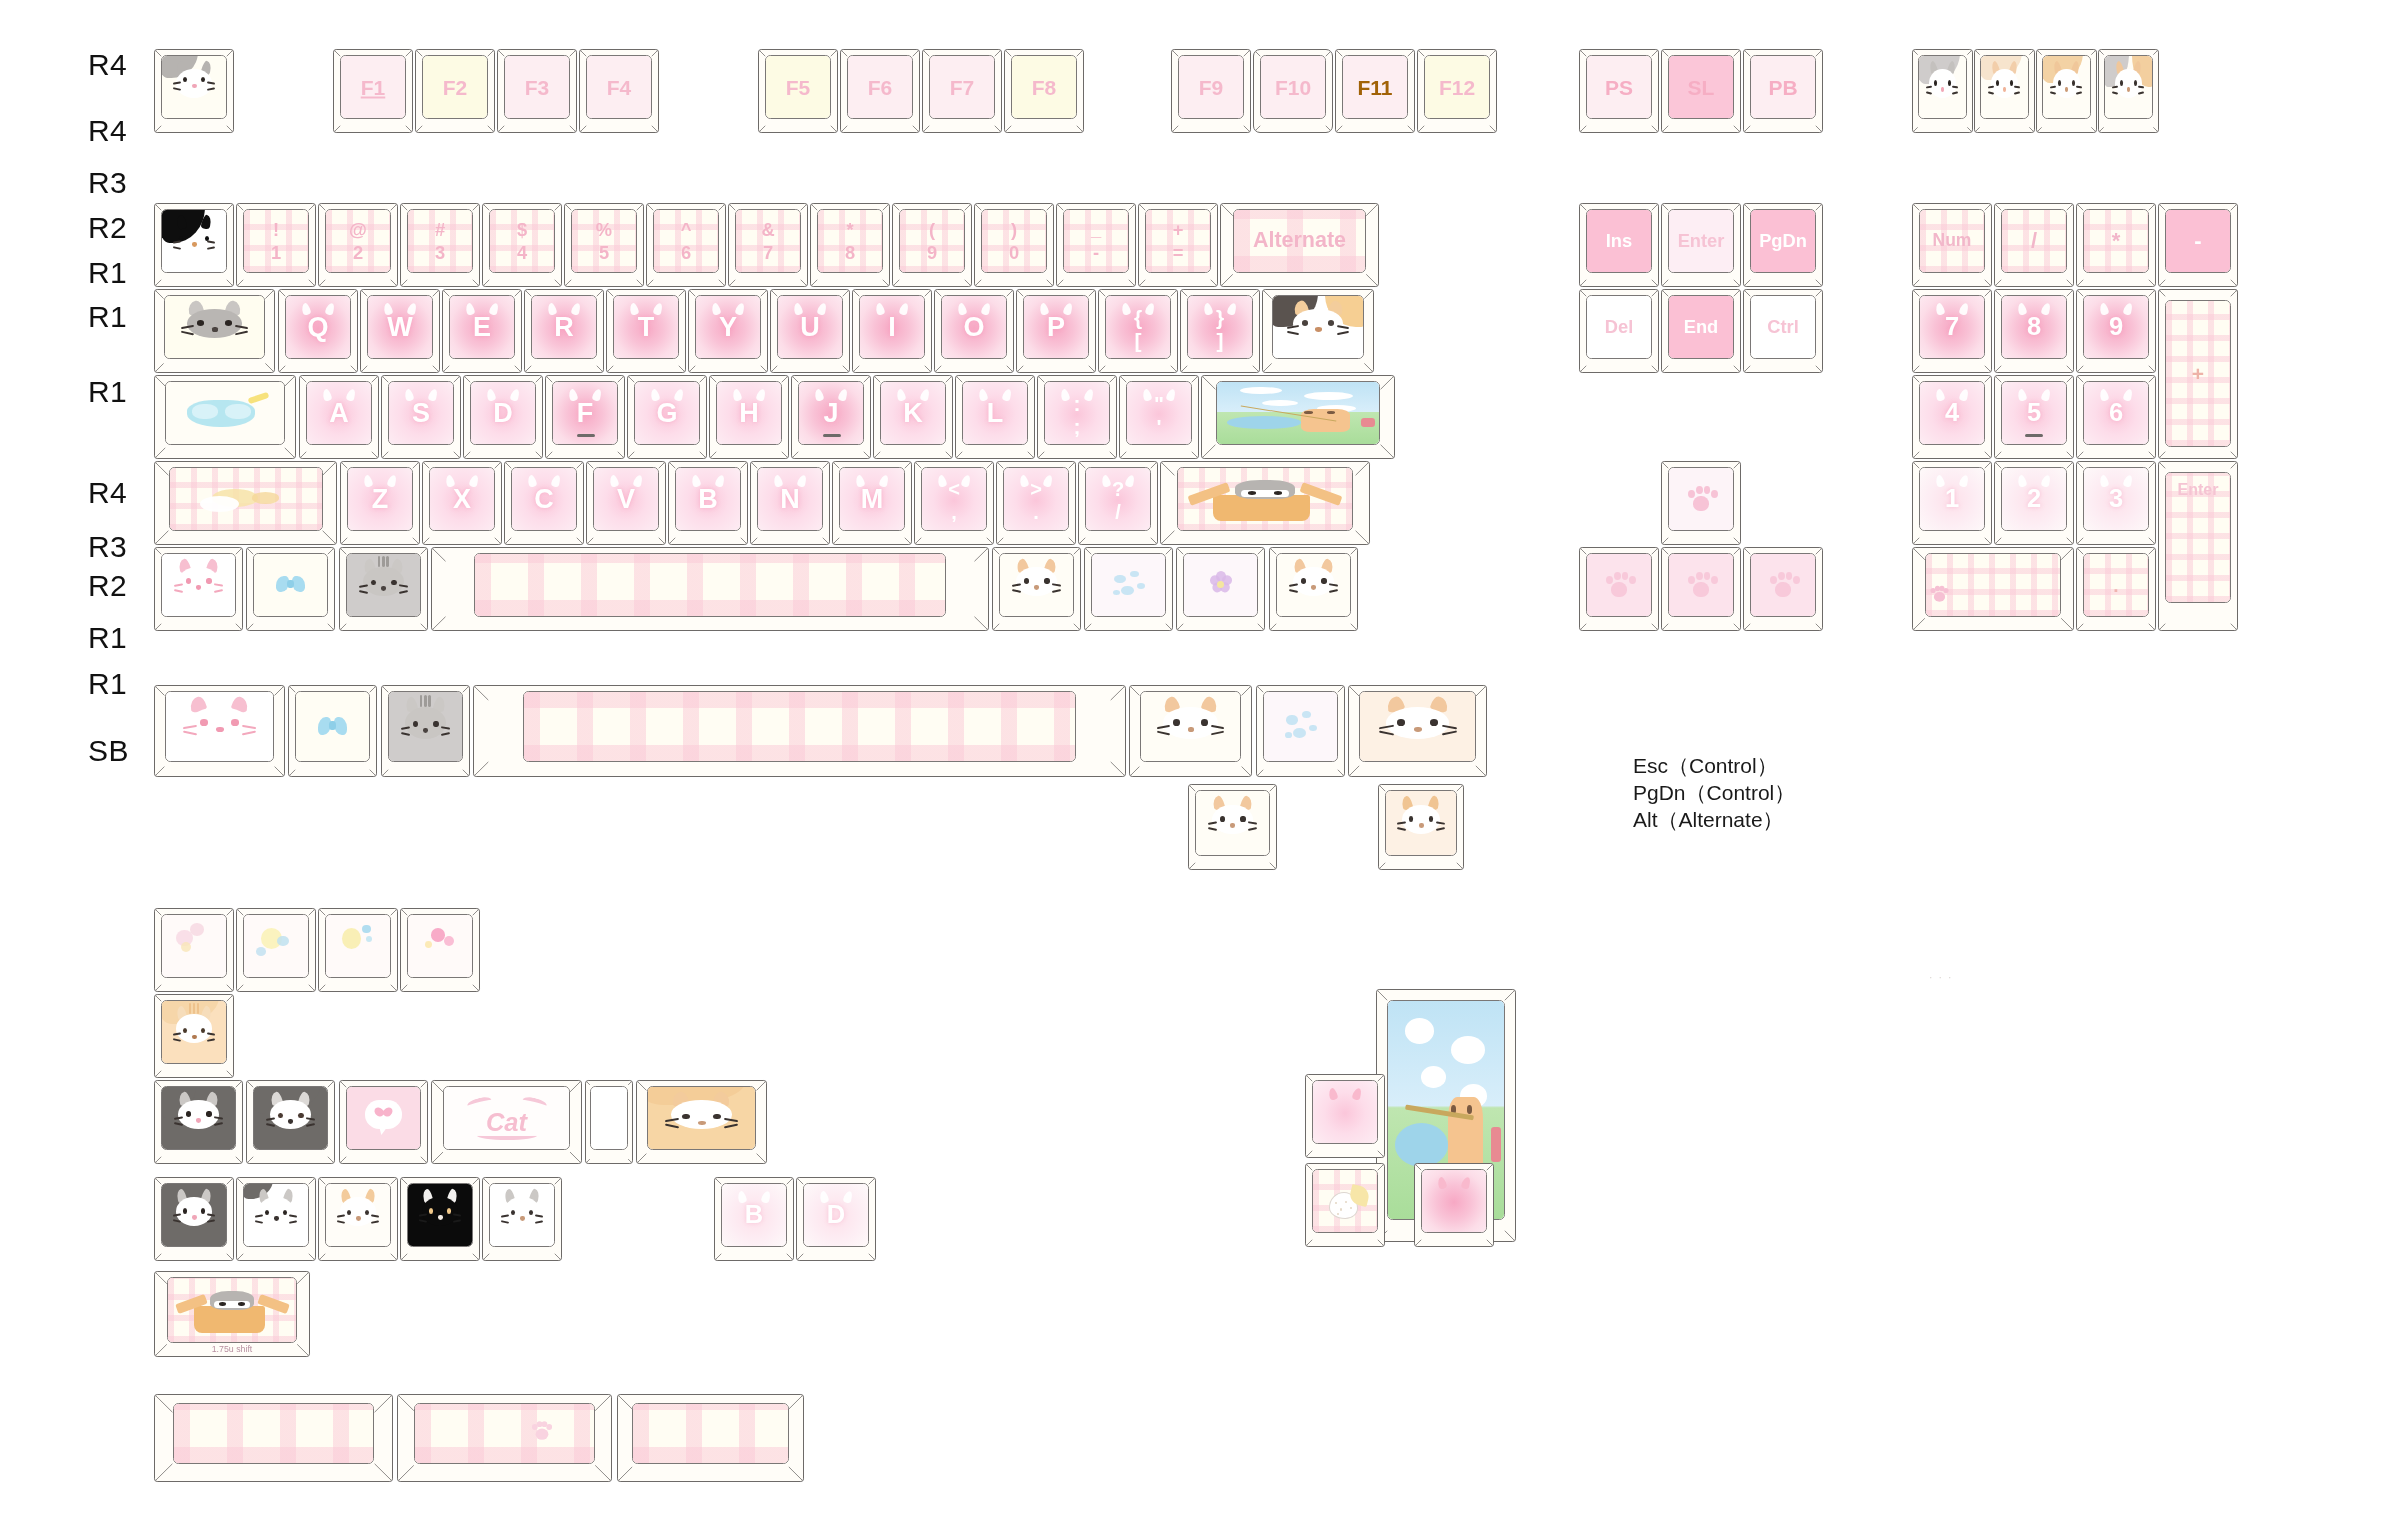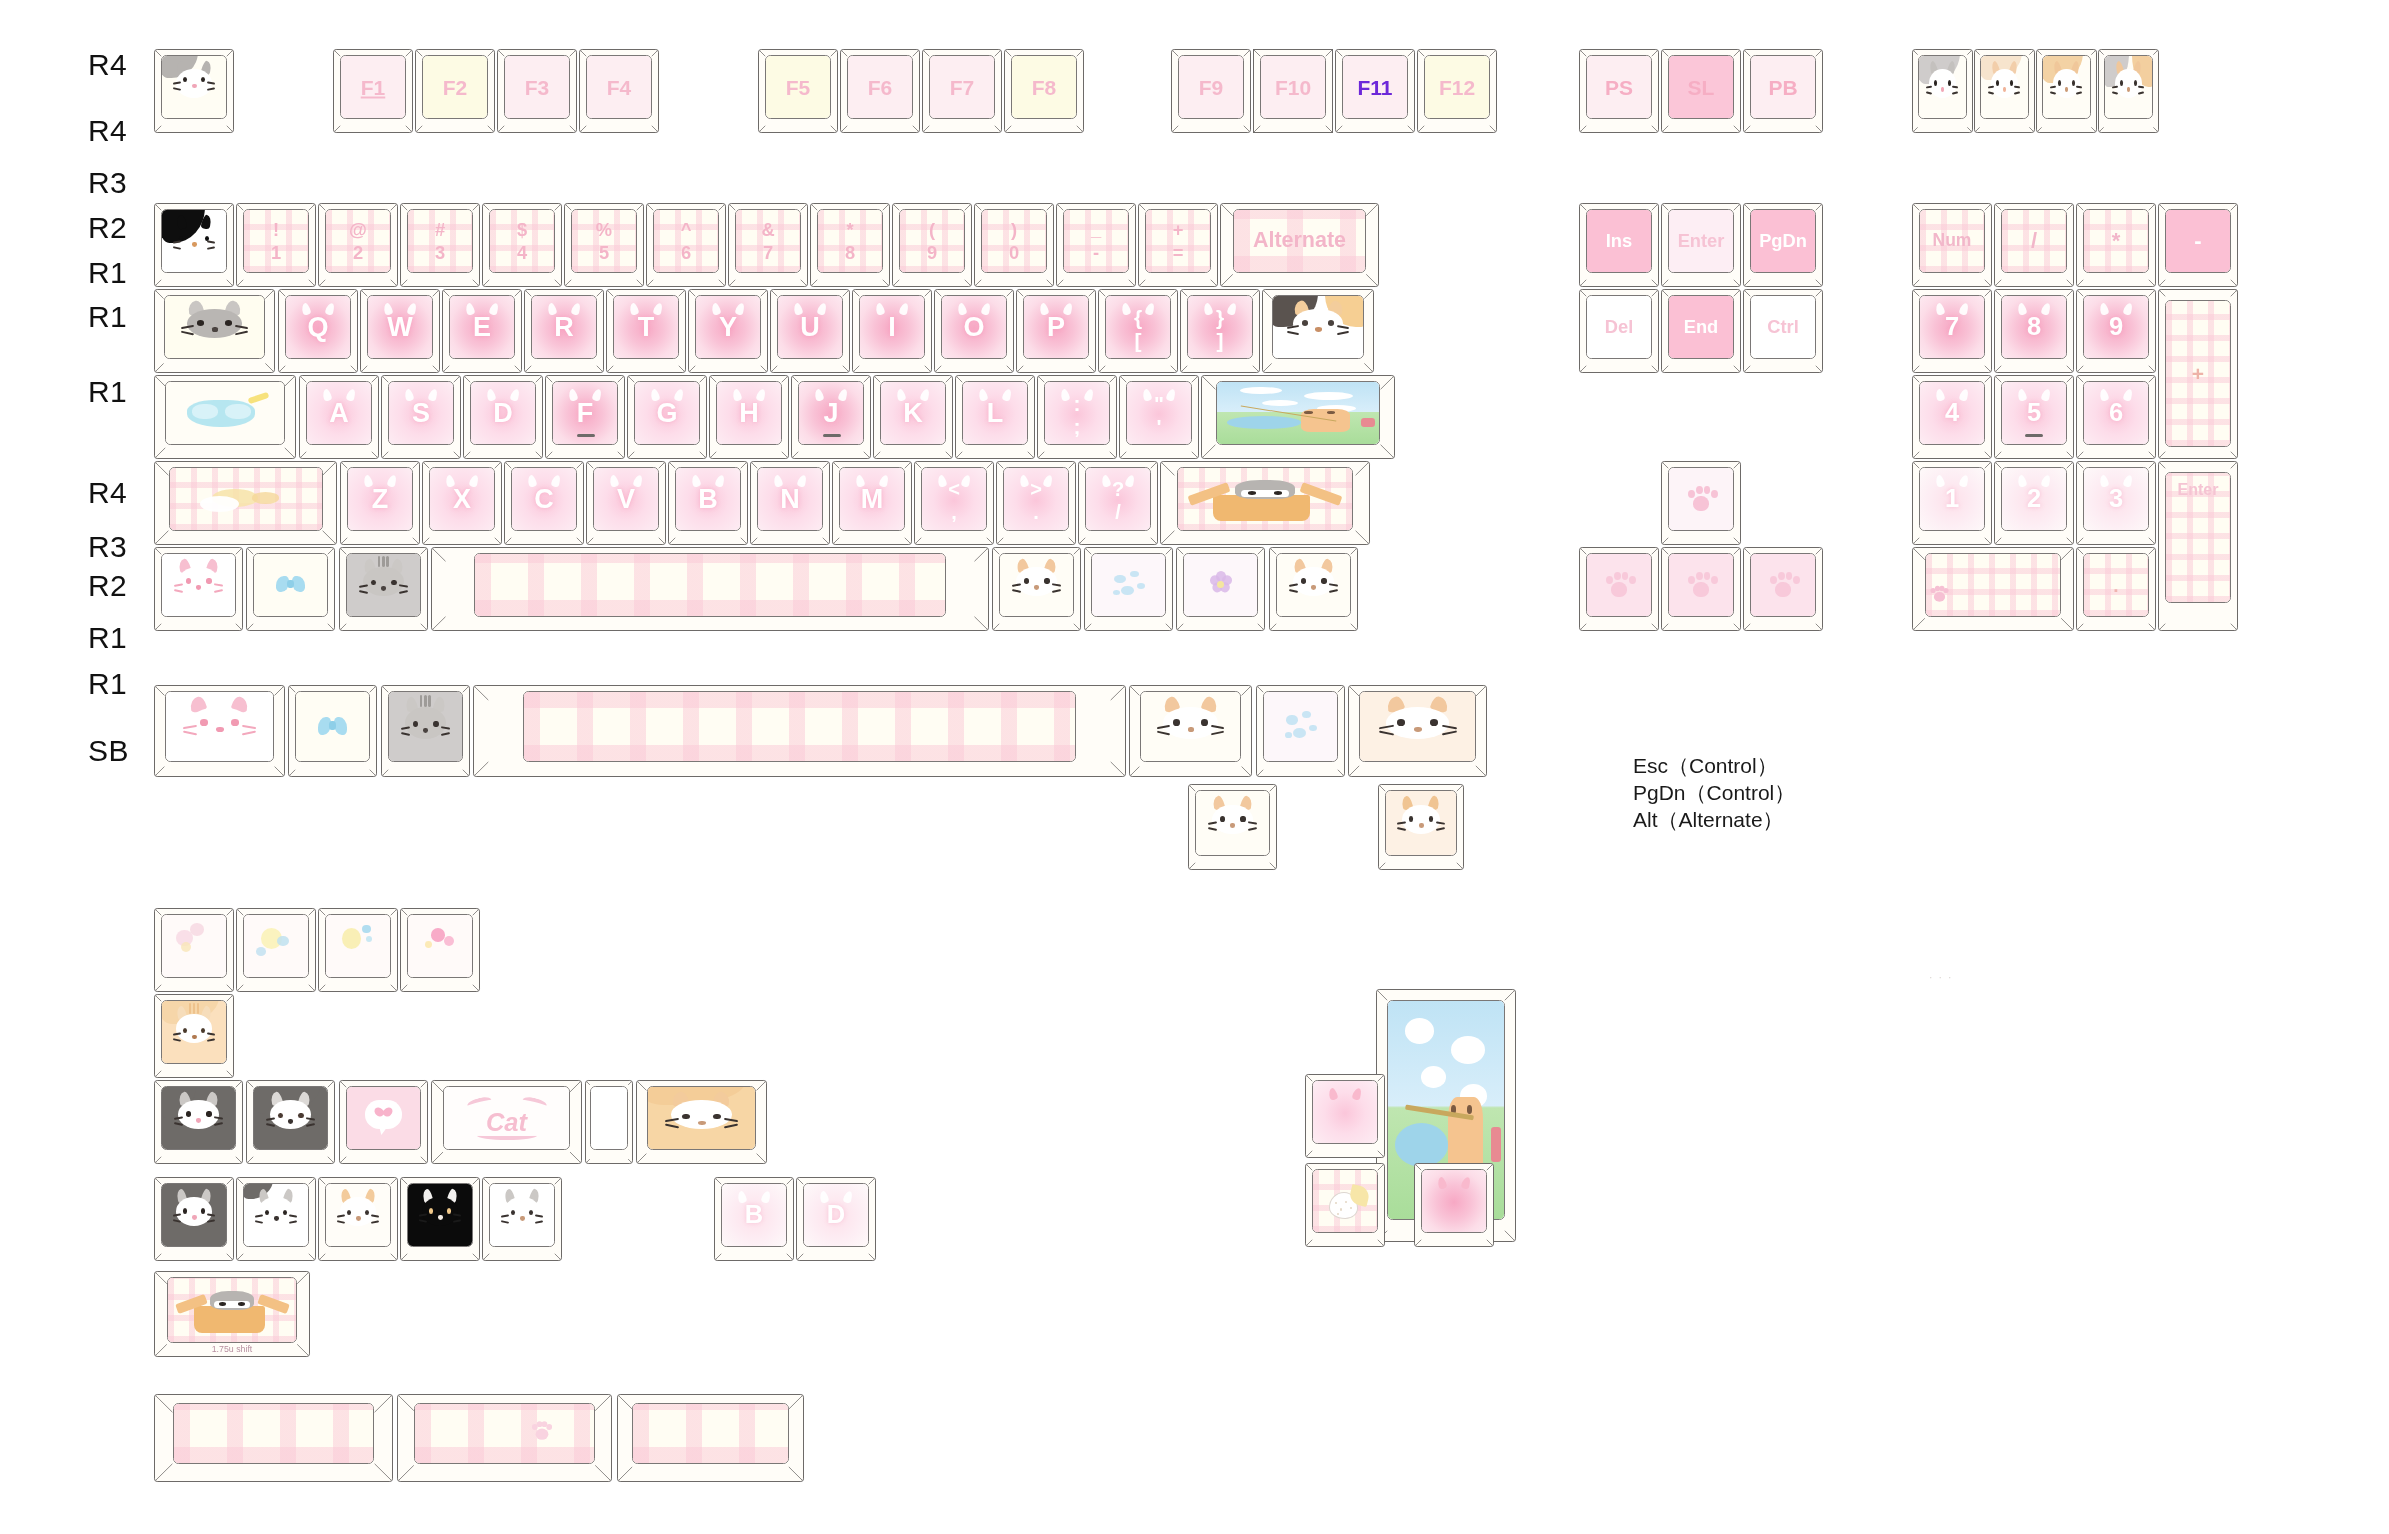--- a/index.html
+++ b/index.html
@@ -289,38 +289,38 @@
       </div>
       <div class="bev">
         <svg viewBox="0 0 100 105" preserveAspectRatio="none">
           <line x1="0" y1="0" x2="8" y2="8" stroke="#7d7a78" stroke-width="1.1"></line>
           <line x1="100" y1="0" x2="92" y2="8" stroke="#7d7a78" stroke-width="1.1"></line>
           <line x1="0" y1="105" x2="8" y2="97" stroke="#7d7a78" stroke-width="1.1"></line>
           <line x1="100" y1="105" x2="92" y2="97" stroke="#7d7a78" stroke-width="1.1"></line>
         </svg>
       </div>
     </div>
-    <div class="kc" style="left:1253px;top:49px;width:80px;height:84px;border-radius:0;">
+    <div class="kc" style="left:1253px;top:49px;width:80px;height:84px;border-radius:7px;">
       <div class="top" style="left:6.4px;top:4.8px;right:6.4px;bottom:13.5px;">
         <div style="position:absolute;inset:0;background:#fdeef2;"></div>
         <div class="legend" style="top:50%;transform:translateY(-50%);font-size:21px;color:#f5b9cc;">F10</div>
       </div>
       <div class="bev">
         <svg viewBox="0 0 100 105" preserveAspectRatio="none">
           <line x1="0" y1="0" x2="8" y2="8" stroke="#7d7a78" stroke-width="1.1"></line>
           <line x1="100" y1="0" x2="92" y2="8" stroke="#7d7a78" stroke-width="1.1"></line>
           <line x1="0" y1="105" x2="8" y2="97" stroke="#7d7a78" stroke-width="1.1"></line>
           <line x1="100" y1="105" x2="92" y2="97" stroke="#7d7a78" stroke-width="1.1"></line>
         </svg>
       </div>
     </div>
     <div class="kc" style="left:1335px;top:49px;width:80px;height:84px;border-radius:3.2px;">
       <div class="top" style="left:6.4px;top:4.8px;right:6.4px;bottom:13.5px;">
         <div style="position:absolute;inset:0;background:#fdeef2;"></div>
-        <div class="legend" style="top:50%;transform:translateY(-50%);font-size:21px;color:#6d28d9;">F11</div>
+        <div class="legend" style="top:50%;transform:translateY(-50%);font-size:21px;color:#a16207;">F11</div>
       </div>
       <div class="bev">
         <svg viewBox="0 0 100 105" preserveAspectRatio="none">
           <line x1="0" y1="0" x2="8" y2="8" stroke="#7d7a78" stroke-width="1.1"></line>
           <line x1="100" y1="0" x2="92" y2="8" stroke="#7d7a78" stroke-width="1.1"></line>
           <line x1="0" y1="105" x2="8" y2="97" stroke="#7d7a78" stroke-width="1.1"></line>
           <line x1="100" y1="105" x2="92" y2="97" stroke="#7d7a78" stroke-width="1.1"></line>
         </svg>
       </div>
     </div>

